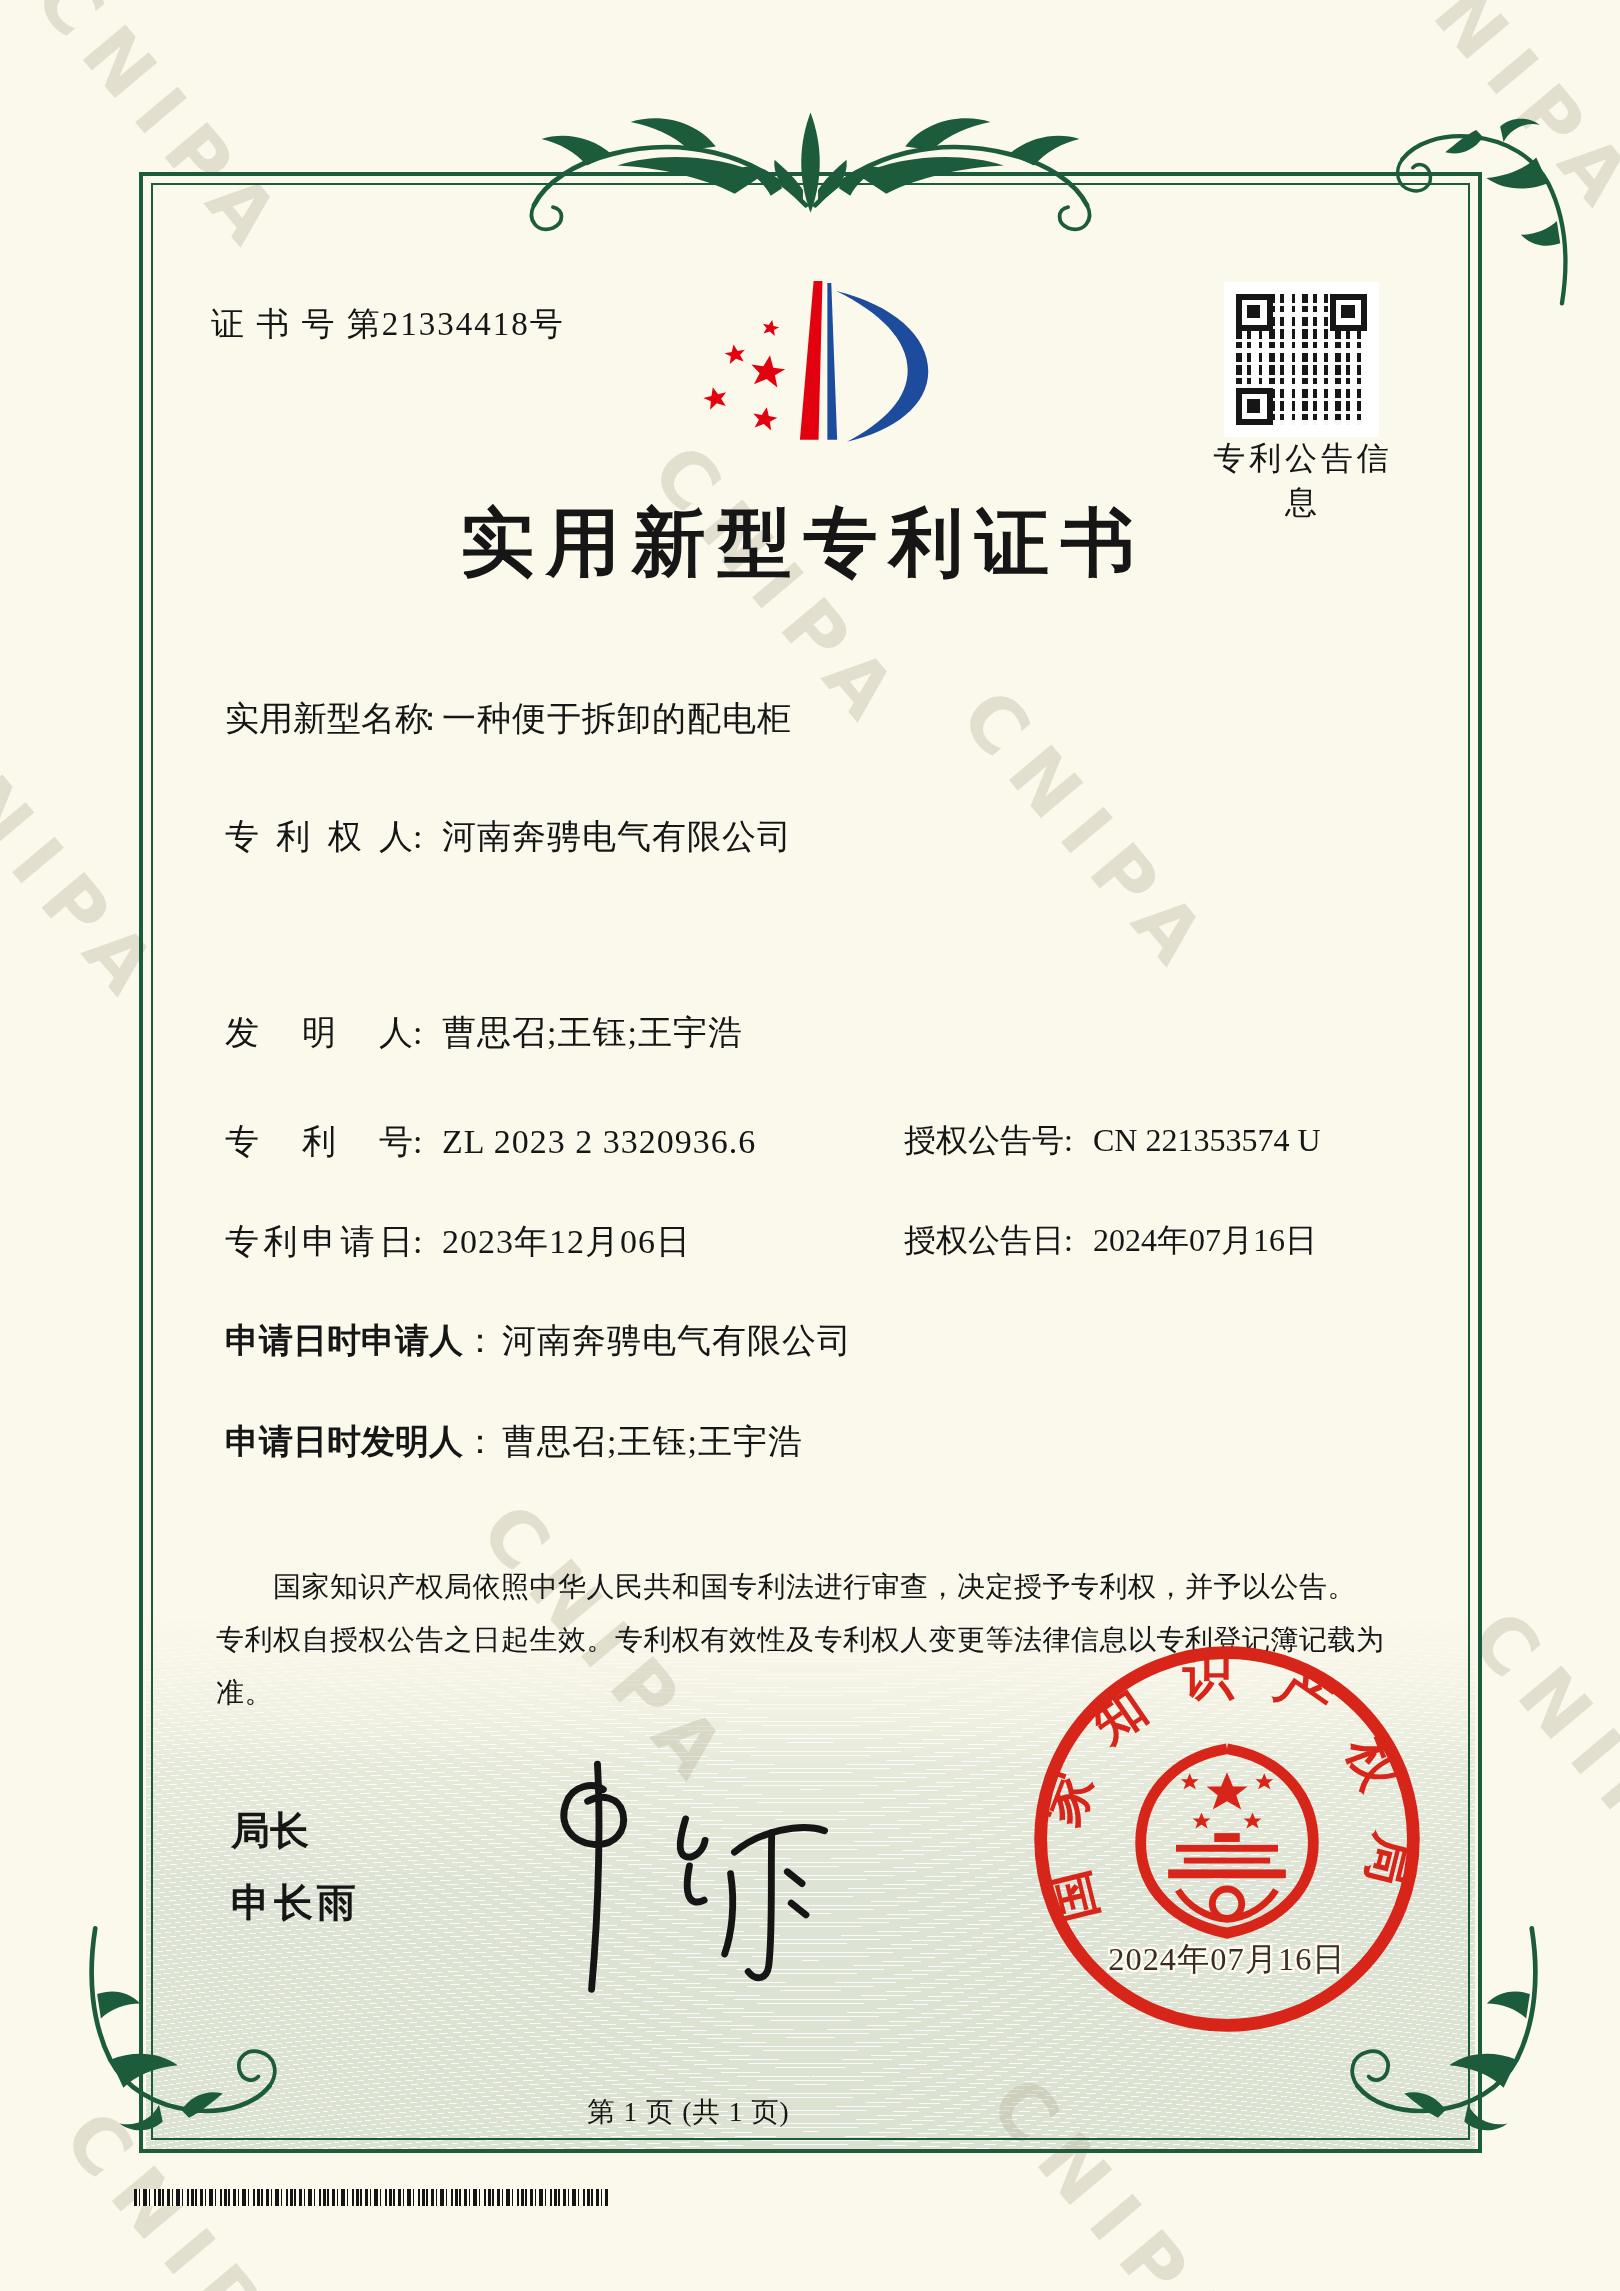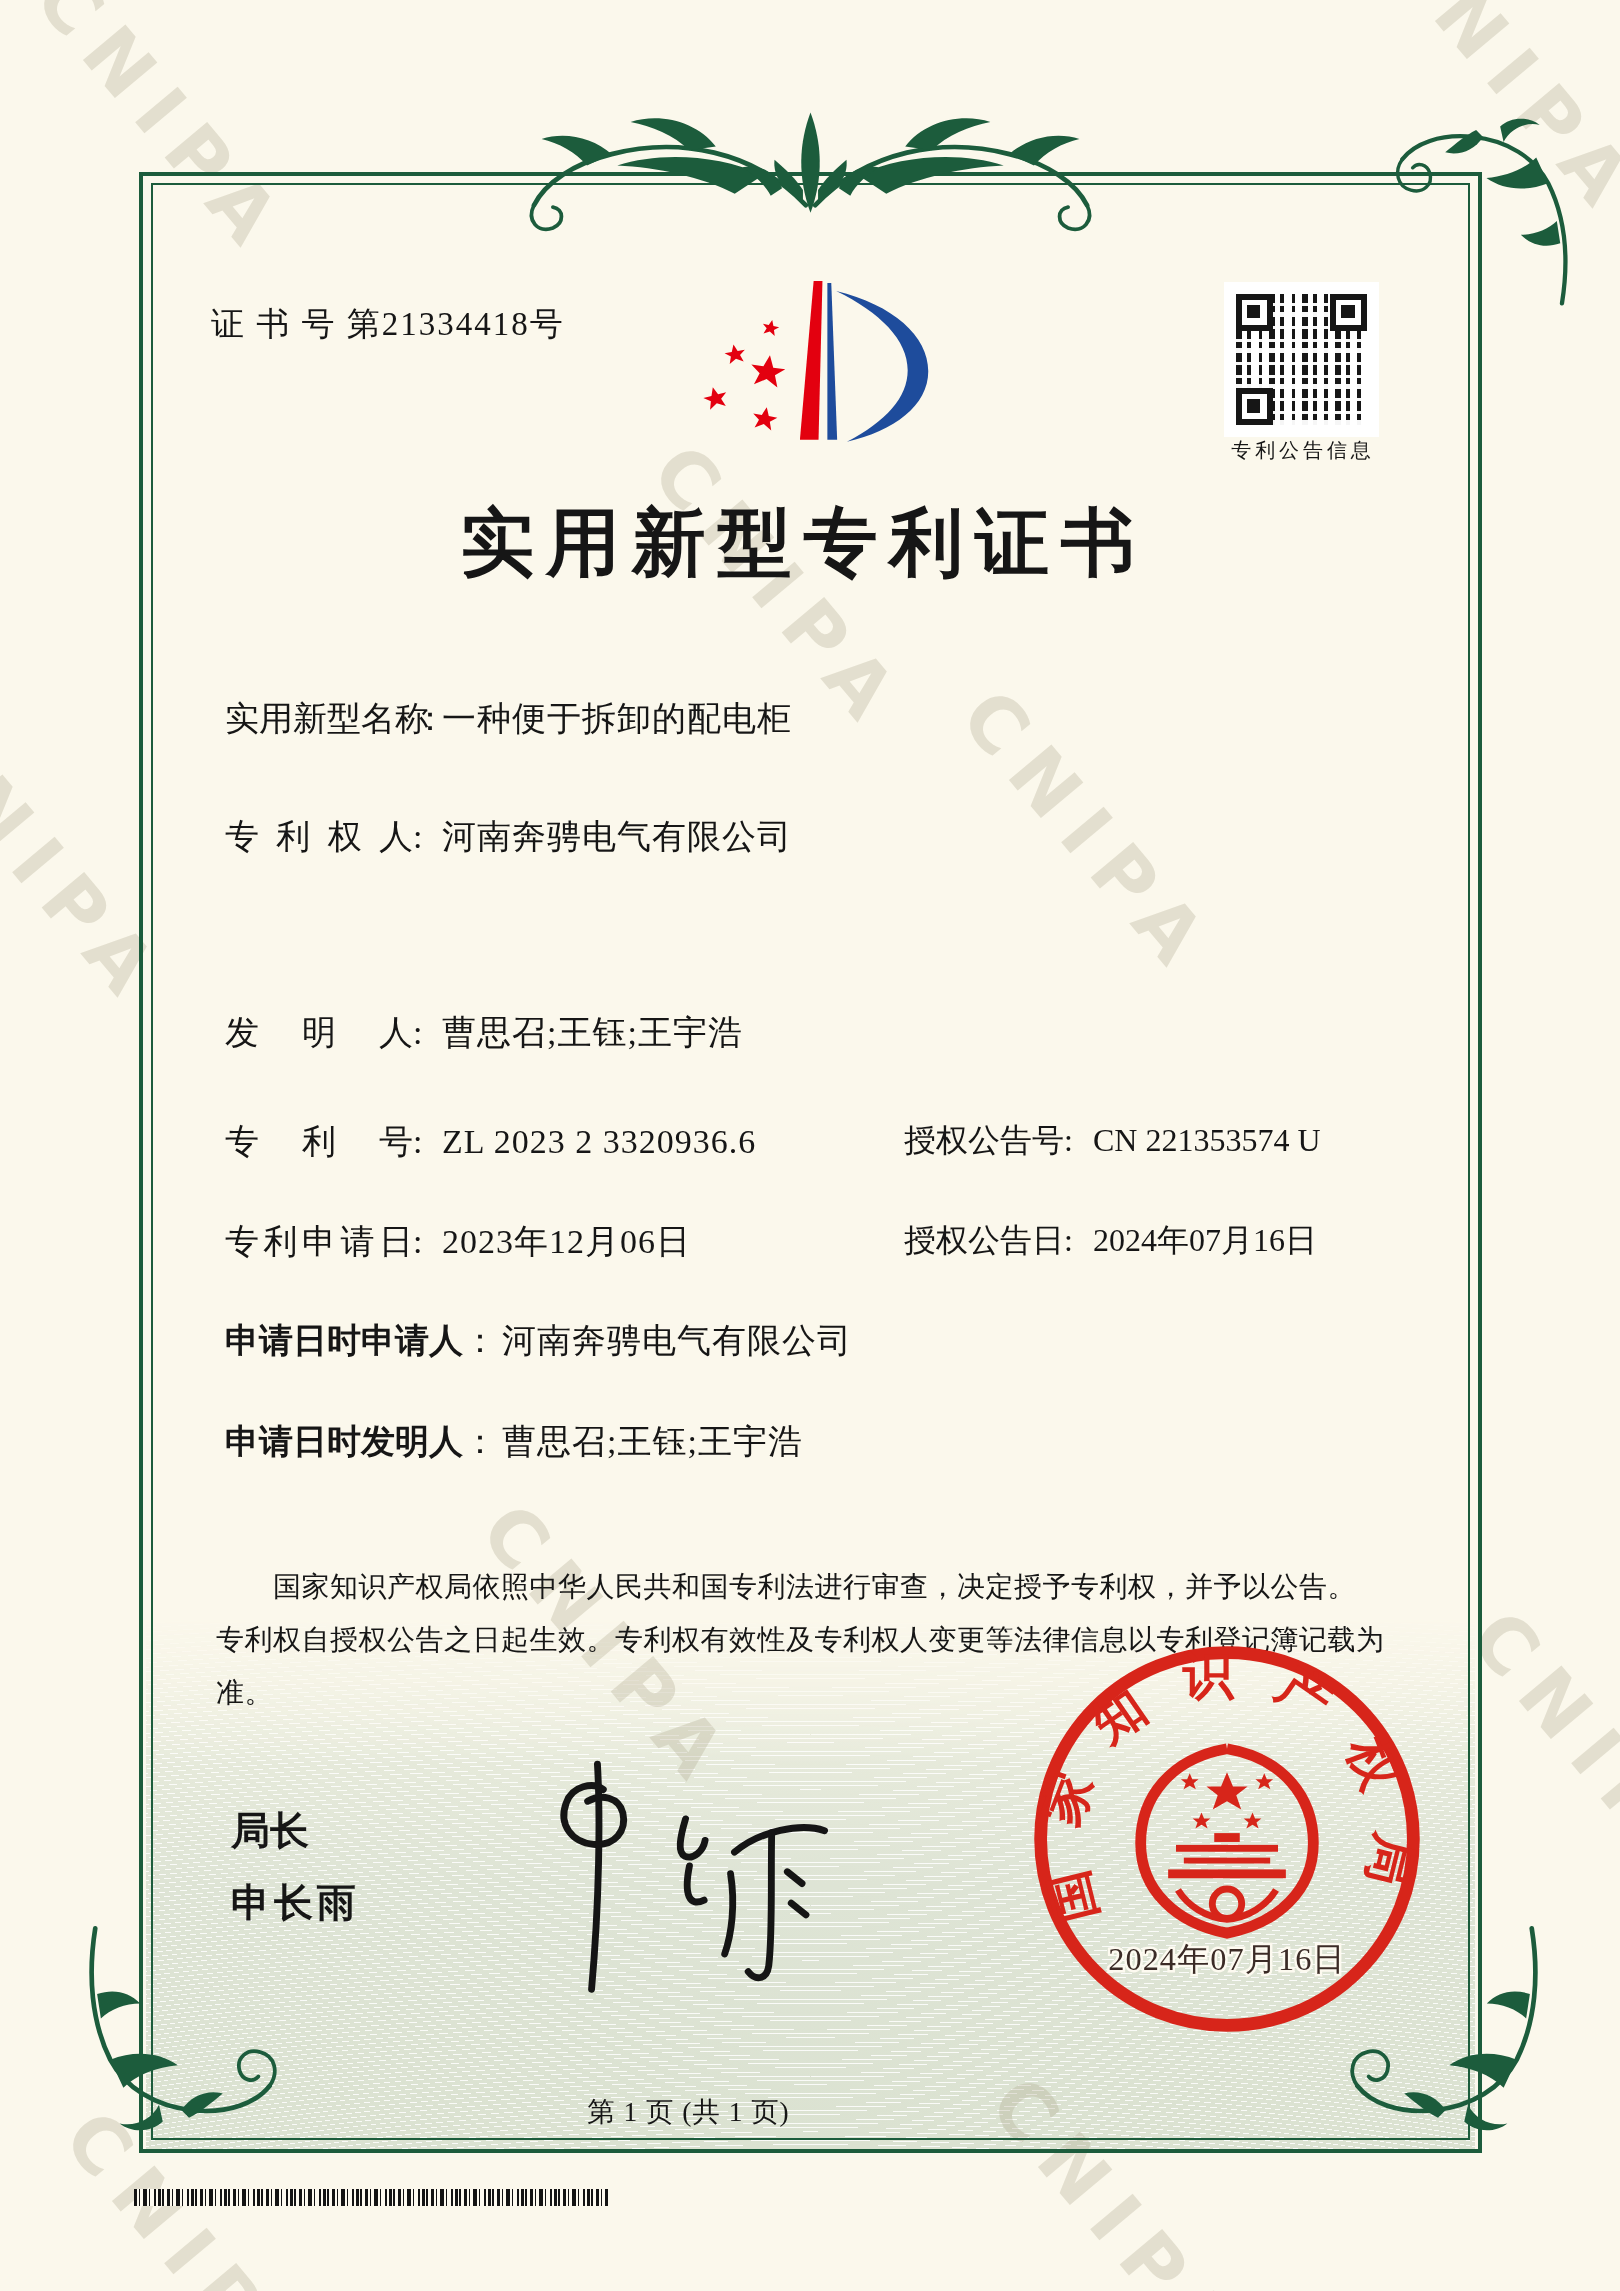--- a/index.html
+++ b/index.html
@@ -32,21 +32,21 @@
   .wide .lbl{width:auto;text-align:left;text-align-last:auto;font-weight:bold;}
   .wide .colon{width:39px;}
   .stmt{left:201px;width:1220px;font-size:28px;line-height:53px;letter-spacing:0.5px;margin-left:15px;}
   .qrbox{position:absolute;left:1224px;top:282px;width:155px;height:155px;background:#fff;z-index:4;}
   .qrmod{position:absolute;left:11.8px;top:11.8px;right:11.8px;bottom:11.8px;
       background:
         repeating-linear-gradient(0deg,rgba(255,255,255,.96) 0 4.9px,transparent 4.9px 10.8px,rgba(255,255,255,.96) 10.8px 13.7px,transparent 13.7px 23.5px,rgba(255,255,255,.96) 23.5px 27.4px,transparent 27.4px 36px),
         repeating-linear-gradient(90deg,#161616 0 5.9px,transparent 5.9px 10.8px,#161616 10.8px 14.7px,transparent 14.7px 22.5px,#161616 22.5px 25.5px,transparent 25.5px 33px);}
   .qrf{position:absolute;width:37px;height:37px;border:6.9px solid #161616;background:#fff;}
   .qrf::after{content:"";position:absolute;left:4.9px;top:4.9px;width:13.7px;height:13.7px;background:#161616;}
-  .qrcap{left:1210px;top:437px;width:186px;text-align:center;font-size:20px;letter-spacing:3.9px;}
+  .qrcap{left:1210px;top:437px;width:186px;text-align:center;font-size:32px;letter-spacing:3.9px;}
   .director{left:231px;top:1811px;z-index:5;font-family:"Liberation Sans","DejaVu Sans",sans-serif;
             font-weight:bold;font-size:39px;}
   .director div{line-height:1;}
   .director .nm{margin-top:33px;letter-spacing:3.9px;}
   .sig{left:478px;top:1756px;z-index:6;}
   .seal{left:1021px;top:1633px;z-index:6;}
   .footer{left:139px;top:2094px;width:1099px;text-align:center;font-size:27.4px;letter-spacing:1px;}
   .barcode{position:absolute;left:134px;top:2189px;width:474px;height:16.7px;z-index:4;
       background:repeating-linear-gradient(90deg,#141414 0 2.9px,#fdfaf0 2.9px 4.9px,#141414 4.9px 5.9px,#fdfaf0 5.9px 8.8px,#141414 8.8px 12.7px,#fdfaf0 12.7px 14.7px,#141414 14.7px 15.7px,#fdfaf0 15.7px 19.6px,#141414 19.6px 21.6px,#fdfaf0 21.6px 24.5px,#141414 24.5px 27.4px,#fdfaf0 27.4px 28px,#141414 28px 30px,#fdfaf0 30px 33px);}
 </style>

